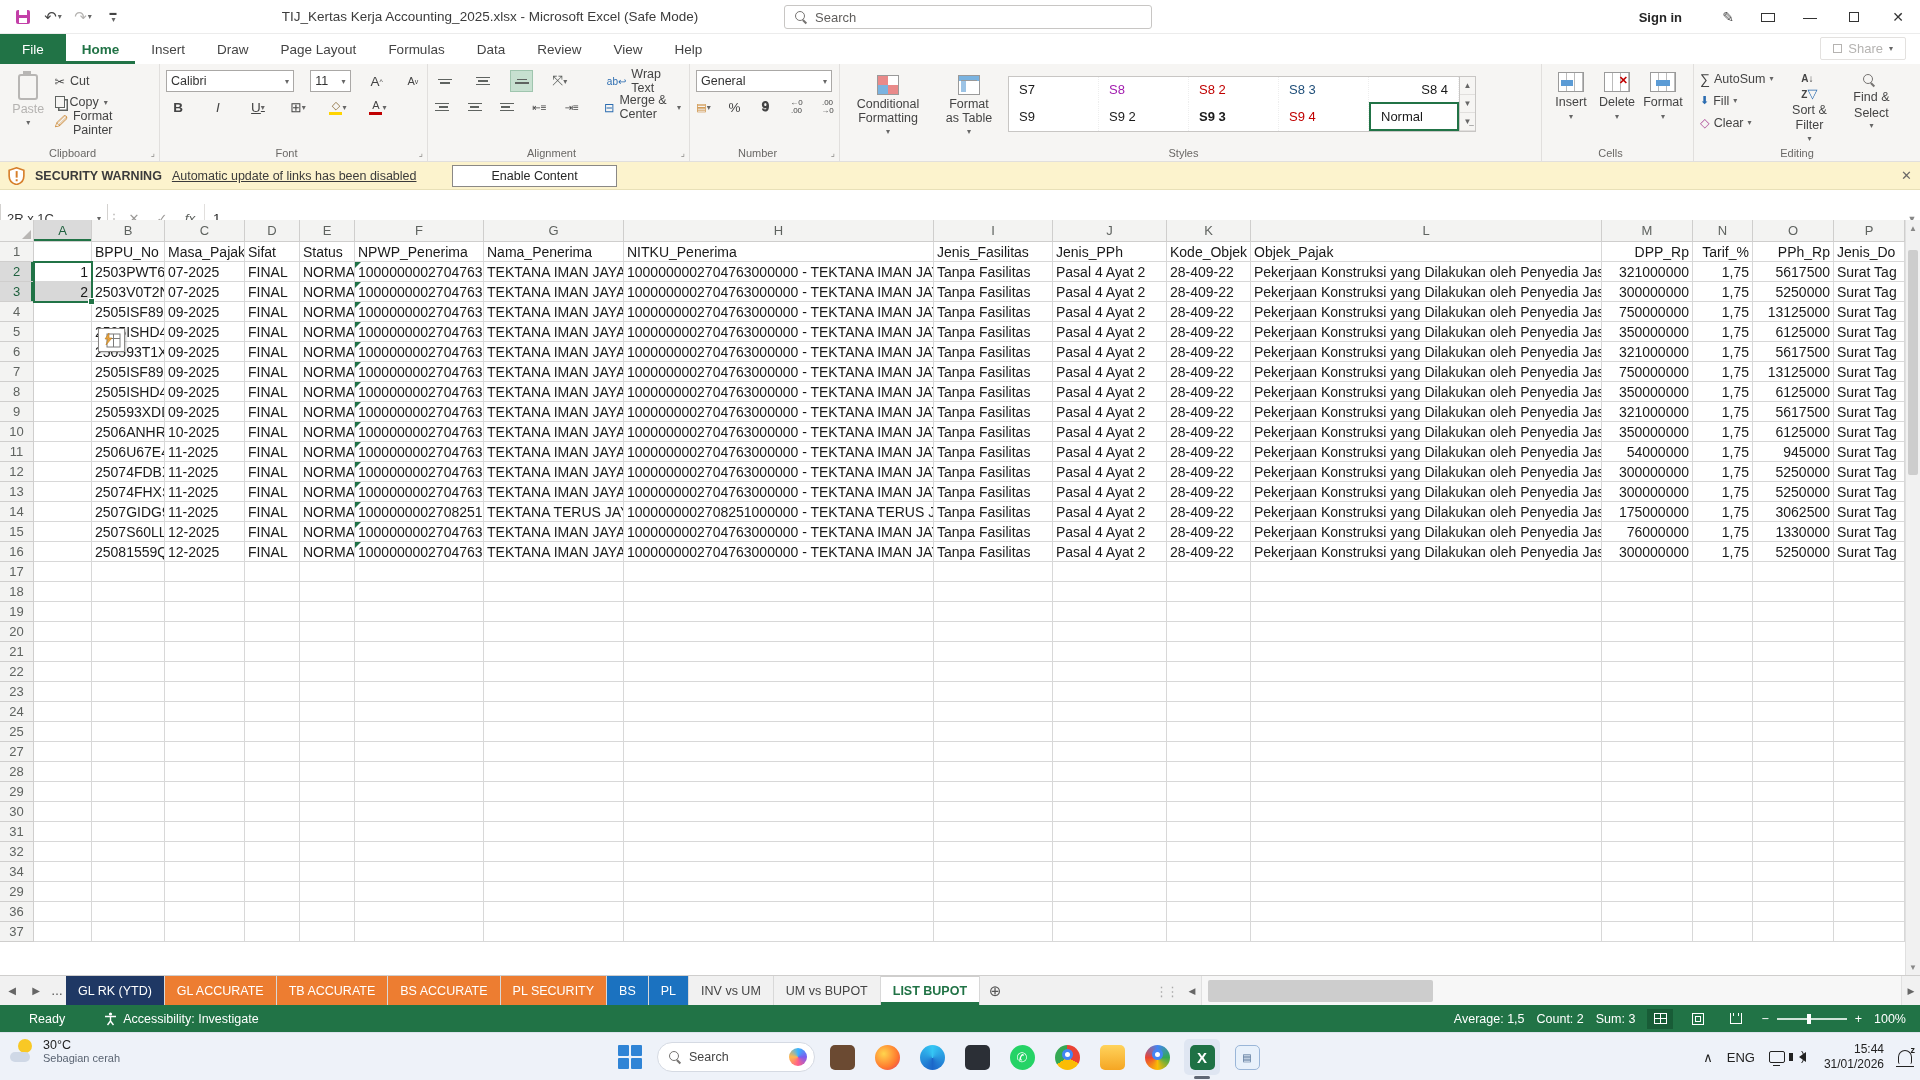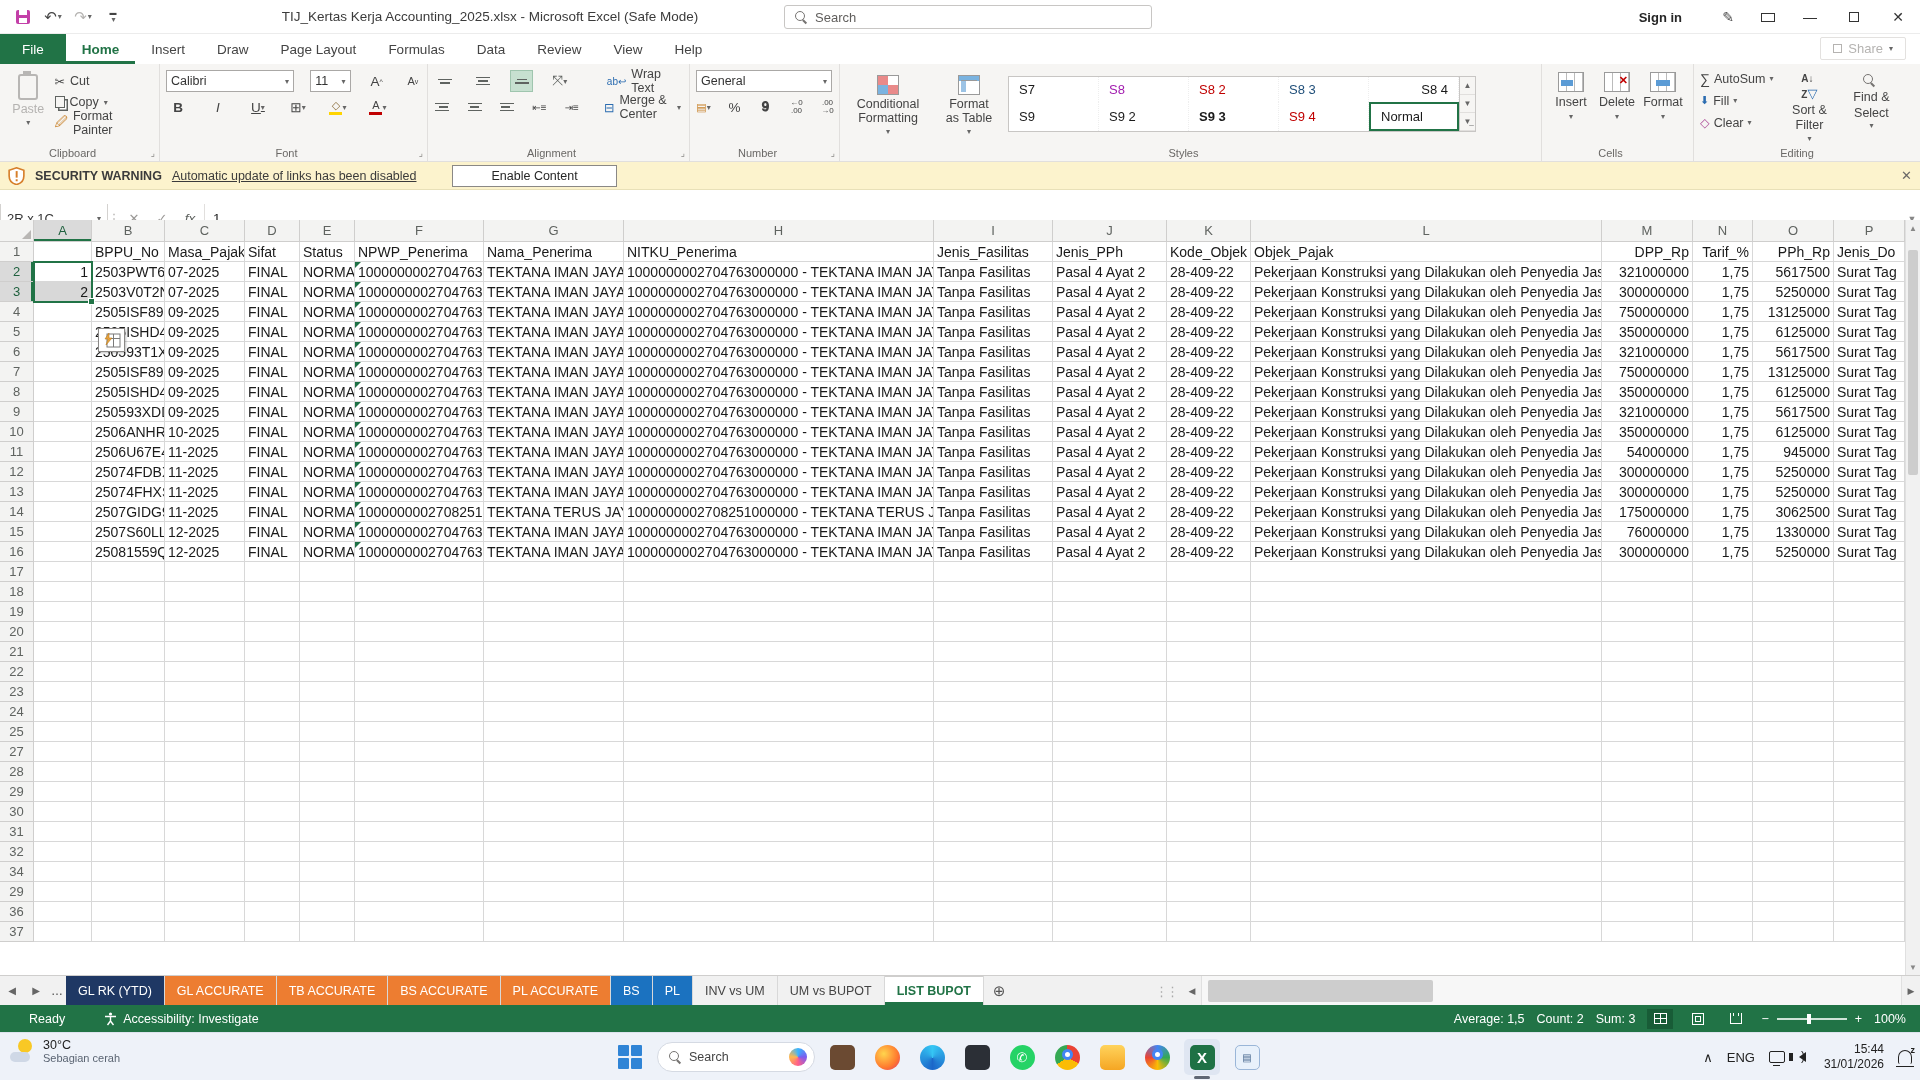--- a/index.html
+++ b/index.html
@@ -1191,21 +1191,21 @@
 
 <div class="band" id="tabstrip">
   <span class="tsnav">◀</span>
   <span class="tsnav">▶</span>
   <span class="tsnav" style="width:18px;font-size:12px;color:#444;">…</span>
   <div id="sheettabs" style="display:flex;align-items:stretch;">
       <div class="sheettab" style="background: rgb(31, 56, 100); color: rgb(255, 255, 255);">GL RK (YTD)</div>
       <div class="sheettab" style="background: rgb(237, 125, 49); color: rgb(255, 255, 255);">GL ACCURATE</div>
       <div class="sheettab" style="background: rgb(237, 125, 49); color: rgb(255, 255, 255);">TB ACCURATE</div>
       <div class="sheettab" style="background: rgb(237, 125, 49); color: rgb(255, 255, 255);">BS ACCURATE</div>
-      <div class="sheettab" style="background: rgb(237, 125, 49); color: rgb(255, 255, 255);">PL ACCURATE</div>
+      <div class="sheettab" style="background: rgb(237, 125, 49); color: rgb(255, 255, 255);">PL SECURITY</div>
       <div class="sheettab" style="background: rgb(27, 114, 192); color: rgb(255, 255, 255);">BS</div>
       <div class="sheettab" style="background: rgb(27, 114, 192); color: rgb(255, 255, 255);">PL</div>
       <div class="sheettab" style="color: rgb(68, 68, 68);">INV vs UM</div>
       <div class="sheettab" style="color: rgb(68, 68, 68);">UM vs BUPOT</div>
       <div class="sheettab active" style="background: rgb(255, 255, 255); color: rgb(33, 115, 70);">LIST BUPOT</div>
     </div>
   <span id="newsheet">⊕</span>
   <div id="hscroll">
     <span id="hsep">⋮⋮</span>
     <span class="hsarrow">◀</span>

